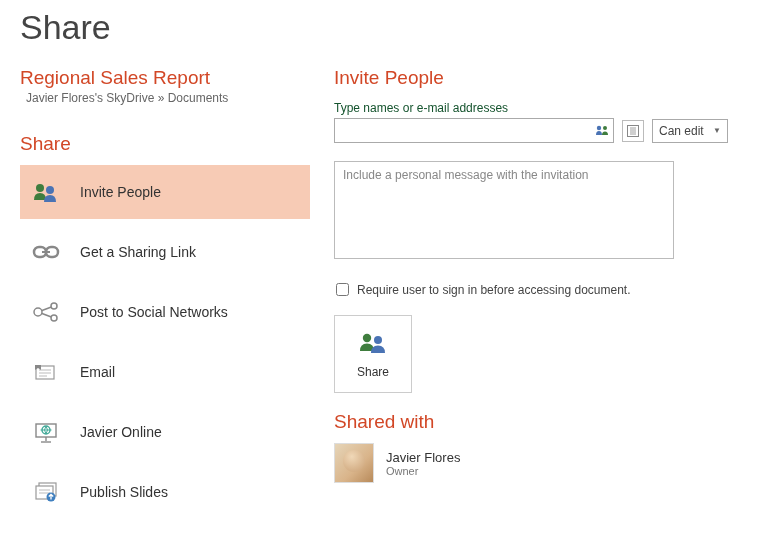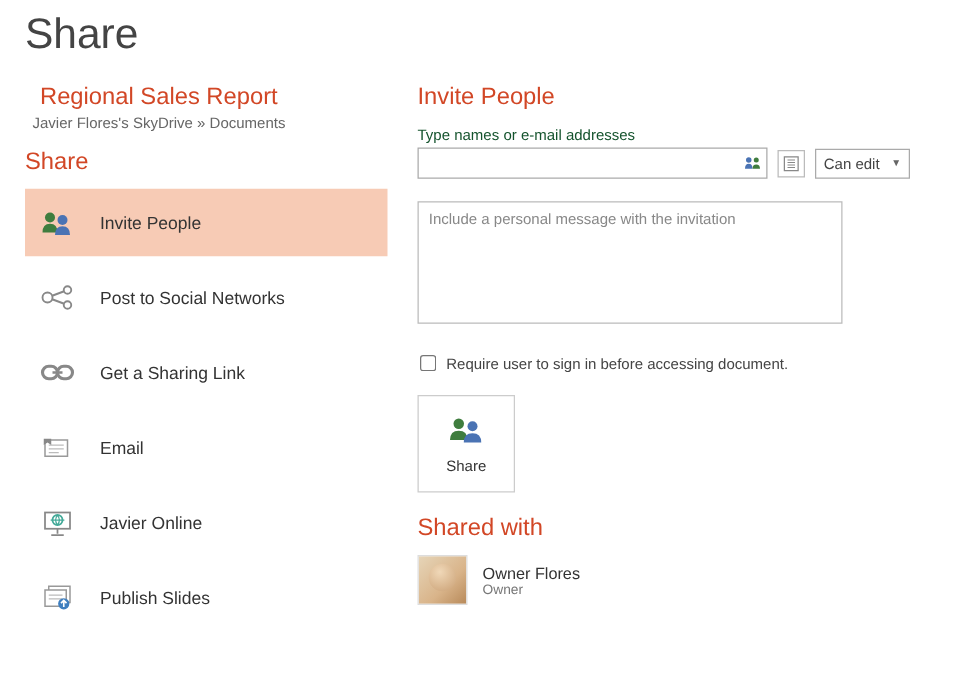--- a/index.html
+++ b/index.html
@@ -29,27 +29,27 @@
     flex: 0 0 290px;
   }
   .right {
     flex: 1;
     padding-left: 24px;
   }
   .doc-title {
     color: #D24726;
     font-size: 19px;
     font-weight: 400;
-    margin: 0 0 2px 12px;
+    margin: 0 0 2px 0;
   }
   .breadcrumb {
     font-size: 12px;
     color: #666;
     padding-left: 6px;
-    margin-bottom: 14px;
+    margin-bottom: 28px;
   }
   .section-heading {
     color: #D24726;
     font-size: 19px;
     font-weight: 400;
     margin: 0 0 10px 0;
   }
   .share-list {
     display: flex;
     flex-direction: column;
@@ -238,40 +238,40 @@
               <path d="M2 20 Q2 13 8 13 Q14 13 14 20 Z" fill="#3F7D3E"></path>
               <circle cx="18" cy="10" r="4" fill="#4A73B4"></circle>
               <path d="M12 22 Q12 15 18 15 Q24 15 24 22 Z" fill="#4A73B4"></path>
             </svg>
           </span>
           <span class="label">Invite People</span>
         </div>
 
         <div class="share-item">
           <span class="icon-slot">
+            <svg width="28" height="18" viewBox="0 0 28 18">
+              <rect x="2" y="4" width="12" height="10" rx="5" fill="none" stroke="#888" stroke-width="2.5"></rect>
+              <rect x="14" y="4" width="12" height="10" rx="5" fill="none" stroke="#888" stroke-width="2.5"></rect>
+              <rect x="10" y="8" width="8" height="2" fill="#888"></rect>
+            </svg>
+          </span>
+          <span class="label">Get a Sharing Link</span>
+        </div>
+
+        <div class="share-item">
+          <span class="icon-slot">
             <svg width="28" height="22" viewBox="0 0 28 22">
               <line x1="6" y1="11" x2="22" y2="5" stroke="#888" stroke-width="1.5"></line>
               <line x1="6" y1="11" x2="22" y2="17" stroke="#888" stroke-width="1.5"></line>
               <circle cx="6" cy="11" r="4" fill="#fff" stroke="#888" stroke-width="1.5"></circle>
               <circle cx="22" cy="5" r="3" fill="#fff" stroke="#888" stroke-width="1.5"></circle>
               <circle cx="22" cy="17" r="3" fill="#fff" stroke="#888" stroke-width="1.5"></circle>
             </svg>
           </span>
           <span class="label">Post to Social Networks</span>
-        </div>
-
-        <div class="share-item">
-          <span class="icon-slot">
-            <svg width="28" height="18" viewBox="0 0 28 18">
-              <rect x="2" y="4" width="12" height="10" rx="5" fill="none" stroke="#888" stroke-width="2.5"></rect>
-              <rect x="14" y="4" width="12" height="10" rx="5" fill="none" stroke="#888" stroke-width="2.5"></rect>
-              <rect x="10" y="8" width="8" height="2" fill="#888"></rect>
-            </svg>
-          </span>
-          <span class="label">Get a Sharing Link</span>
         </div>
 
         <div class="share-item">
           <span class="icon-slot">
             <svg width="28" height="22" viewBox="0 0 28 22">
               <rect x="4" y="5" width="18" height="13" fill="#fff" stroke="#999" stroke-width="1.2"></rect>
               <line x1="7" y1="9" x2="19" y2="9" stroke="#bbb" stroke-width="1"></line>
               <line x1="7" y1="12" x2="19" y2="12" stroke="#bbb" stroke-width="1"></line>
               <line x1="7" y1="15" x2="15" y2="15" stroke="#bbb" stroke-width="1"></line>
               <path d="M3 4 L9 4 L9 9 L6 7 L3 9 Z" fill="#888"></path>
@@ -360,20 +360,20 @@
           </svg>
         </span>
         <span>Share</span>
       </div>
 
       <div class="shared-with">
         <div class="sw-heading">Shared with</div>
         <div class="sw-row">
           <div class="avatar"></div>
           <div>
-            <div class="sw-name">Owner Flores</div>
+            <div class="sw-name">Javier Flores</div>
             <div class="sw-role">Owner</div>
           </div>
         </div>
       </div>
     </div>
   </div>
 </div>
 
 </body></html>

